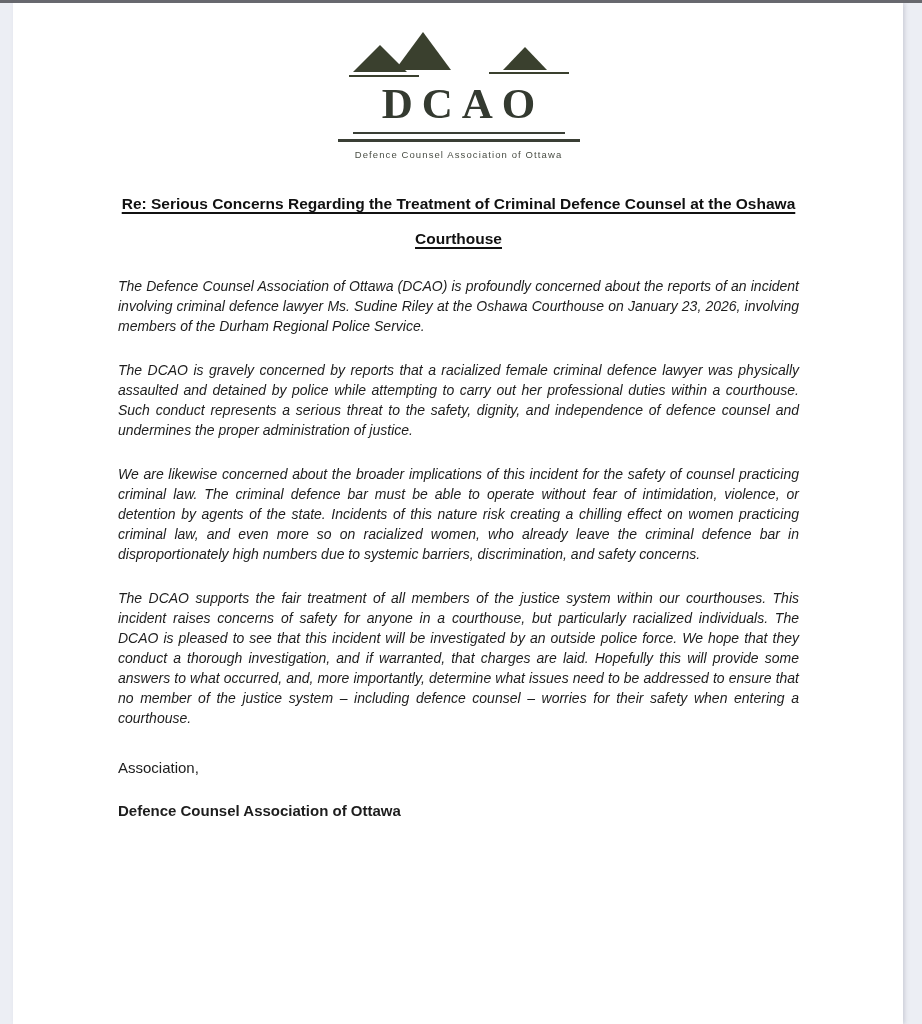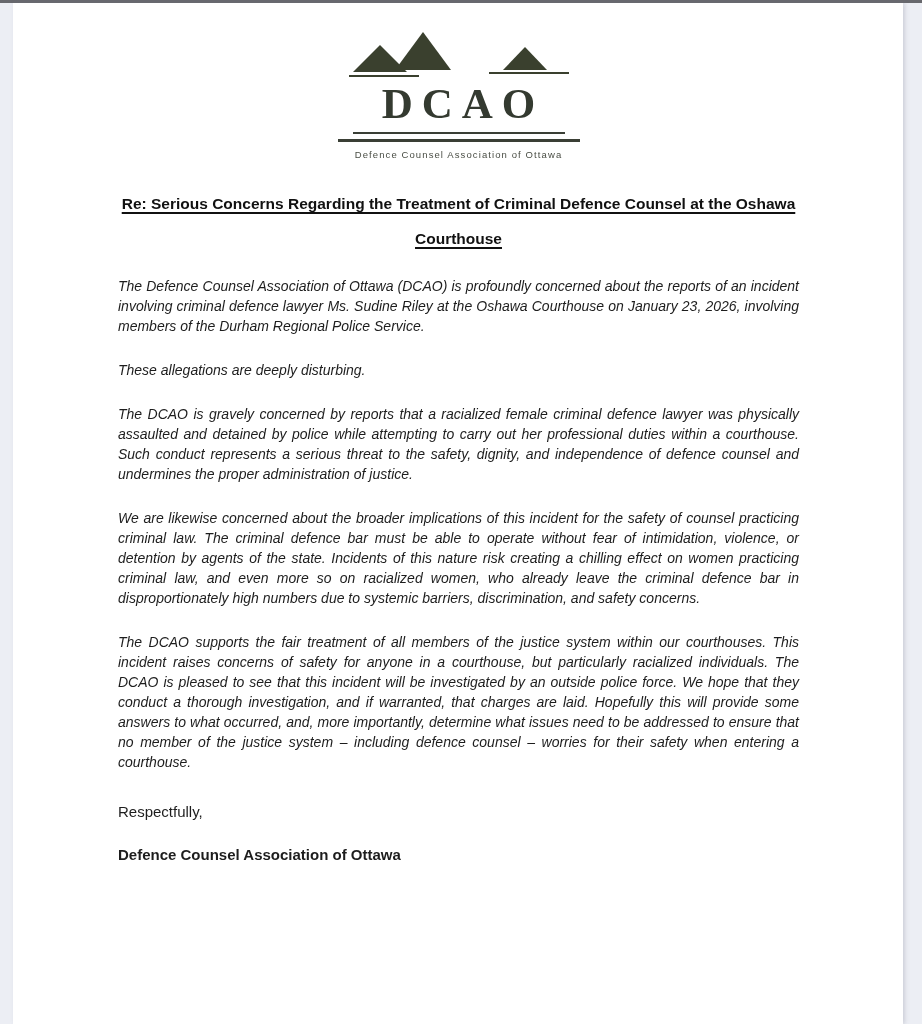--- a/index.html
+++ b/index.html
@@ -131,23 +131,22 @@
       <div class="logo-acronym">DCAO</div>
       <div class="logo-rule-1"></div>
       <div class="logo-rule-2"></div>
       <div class="logo-tagline">Defence Counsel Association of Ottawa</div>
     </div>
 
     <h1 class="heading">Re: Serious Concerns Regarding the Treatment of Criminal Defence Counsel at the Oshawa Courthouse</h1>
 
     <div class="body-text">
       <p>The Defence Counsel Association of Ottawa (DCAO) is profoundly concerned about the reports of an incident involving criminal defence lawyer Ms. Sudine Riley at the Oshawa Courthouse on January 23, 2026, involving members of the Durham Regional Police Service.</p>
-      <p>These allegations are deeply disturbing.</p>
       <p>The DCAO is gravely concerned by reports that a racialized female criminal defence lawyer was physically assaulted and detained by police while attempting to carry out her professional duties within a courthouse. Such conduct represents a serious threat to the safety, dignity, and independence of defence counsel and undermines the proper administration of justice.</p>
       <p>We are likewise concerned about the broader implications of this incident for the safety of counsel practicing criminal law. The criminal defence bar must be able to operate without fear of intimidation, violence, or detention by agents of the state. Incidents of this nature risk creating a chilling effect on women practicing criminal law, and even more so on racialized women, who already leave the criminal defence bar in disproportionately high numbers due to systemic barriers, discrimination, and safety concerns.</p>
       <p>The DCAO supports the fair treatment of all members of the justice system within our courthouses. This incident raises concerns of safety for anyone in a courthouse, but particularly racialized individuals. The DCAO is pleased to see that this incident will be investigated by an outside police force. We hope that they conduct a thorough investigation, and if warranted, that charges are laid. Hopefully this will provide some answers to what occurred, and, more importantly, determine what issues need to be addressed to ensure that no member of the justice system – including defence counsel – worries for their safety when entering a courthouse.</p>
     </div>
 
-    <div class="closing">Respectfully,</div>
+    <div class="closing">Association,</div>
     <div class="signature">Defence Counsel Association of Ottawa</div>
 
   </div>
 </div>
 
 </body></html>

